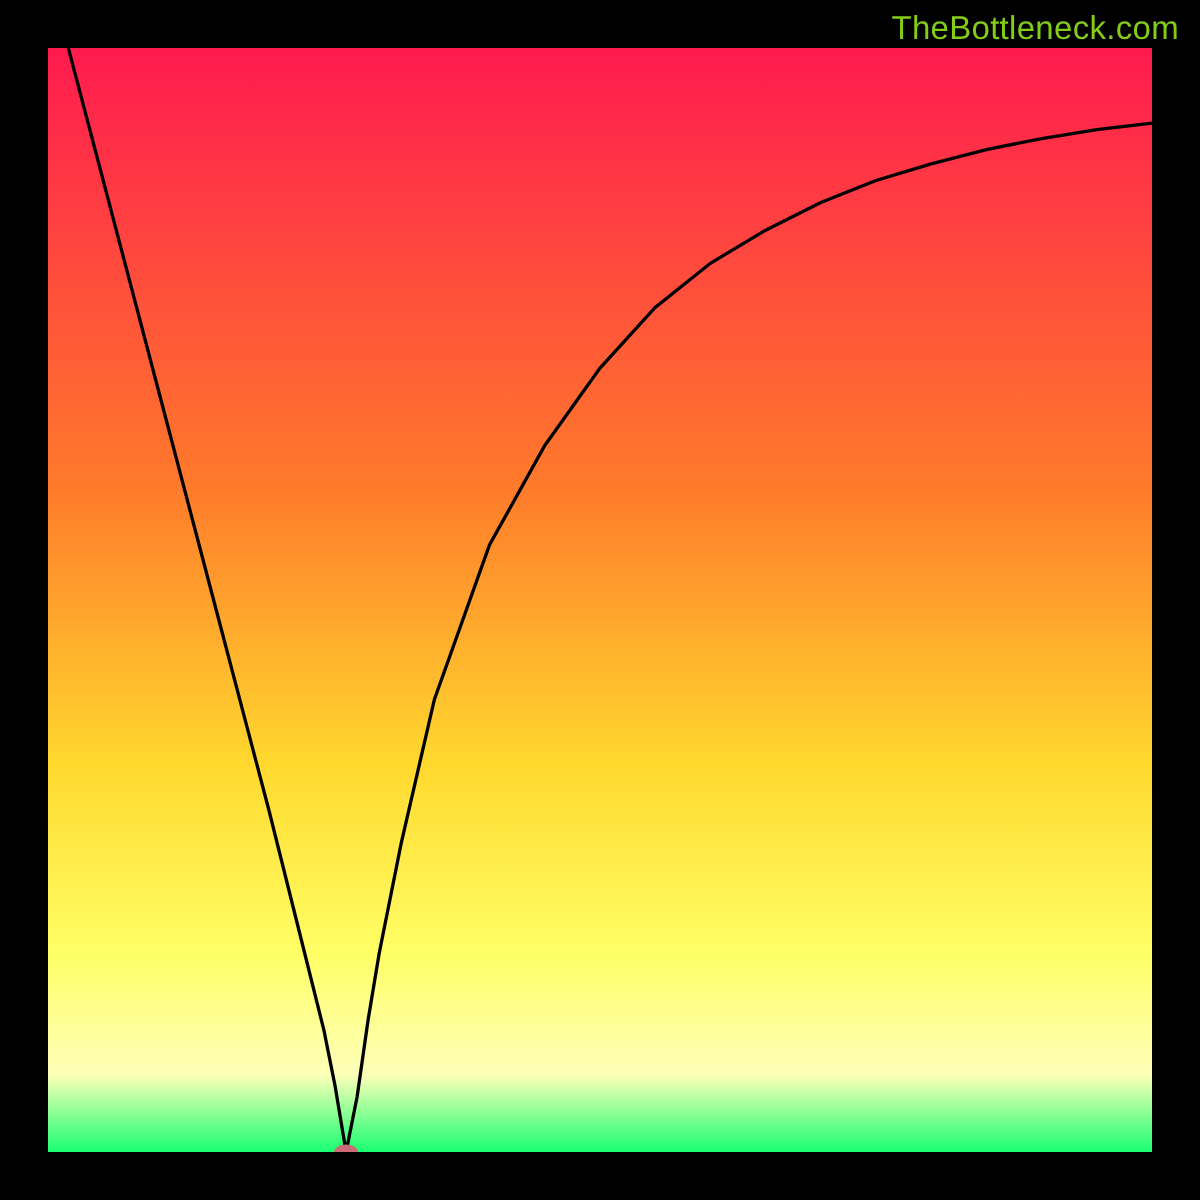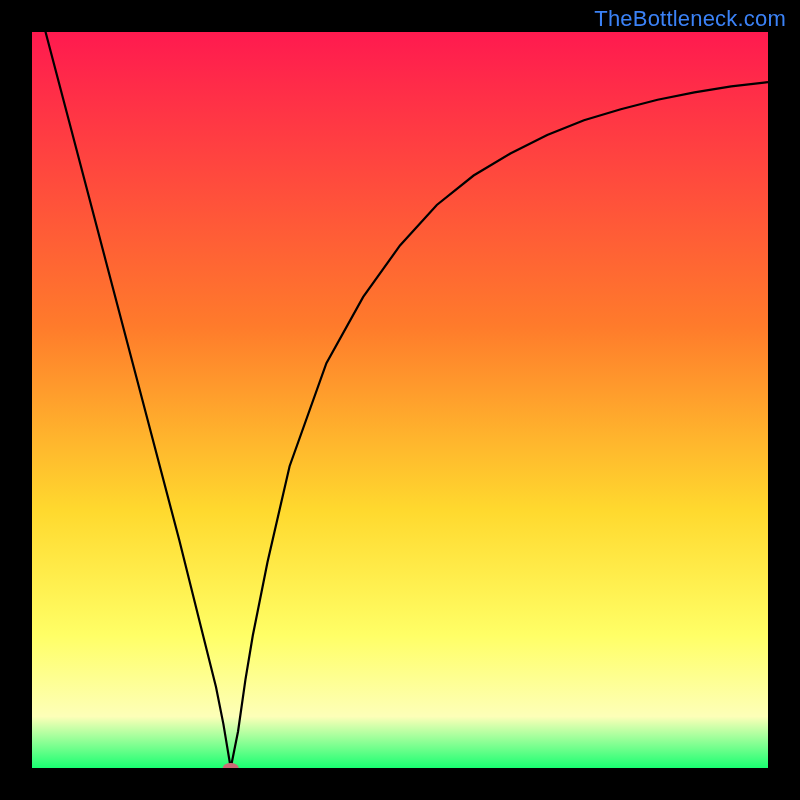--- a/index.html
+++ b/index.html
@@ -23,21 +23,21 @@
     position: absolute;
     left: 0;
     top: 0;
     width: 736px;
     height: 736px;
   }
   .watermark {
     position: absolute;
     top: 6px;
     right: 14px;
-    color: #3b82f6;
+    color: #84cc16;
     font-size: 22px;
     font-weight: 500;
     letter-spacing: 0.2px;
     user-select: none;
   }
 </style>
 </head>
 <body>
 
 <div class="watermark">TheBottleneck.com</div>

